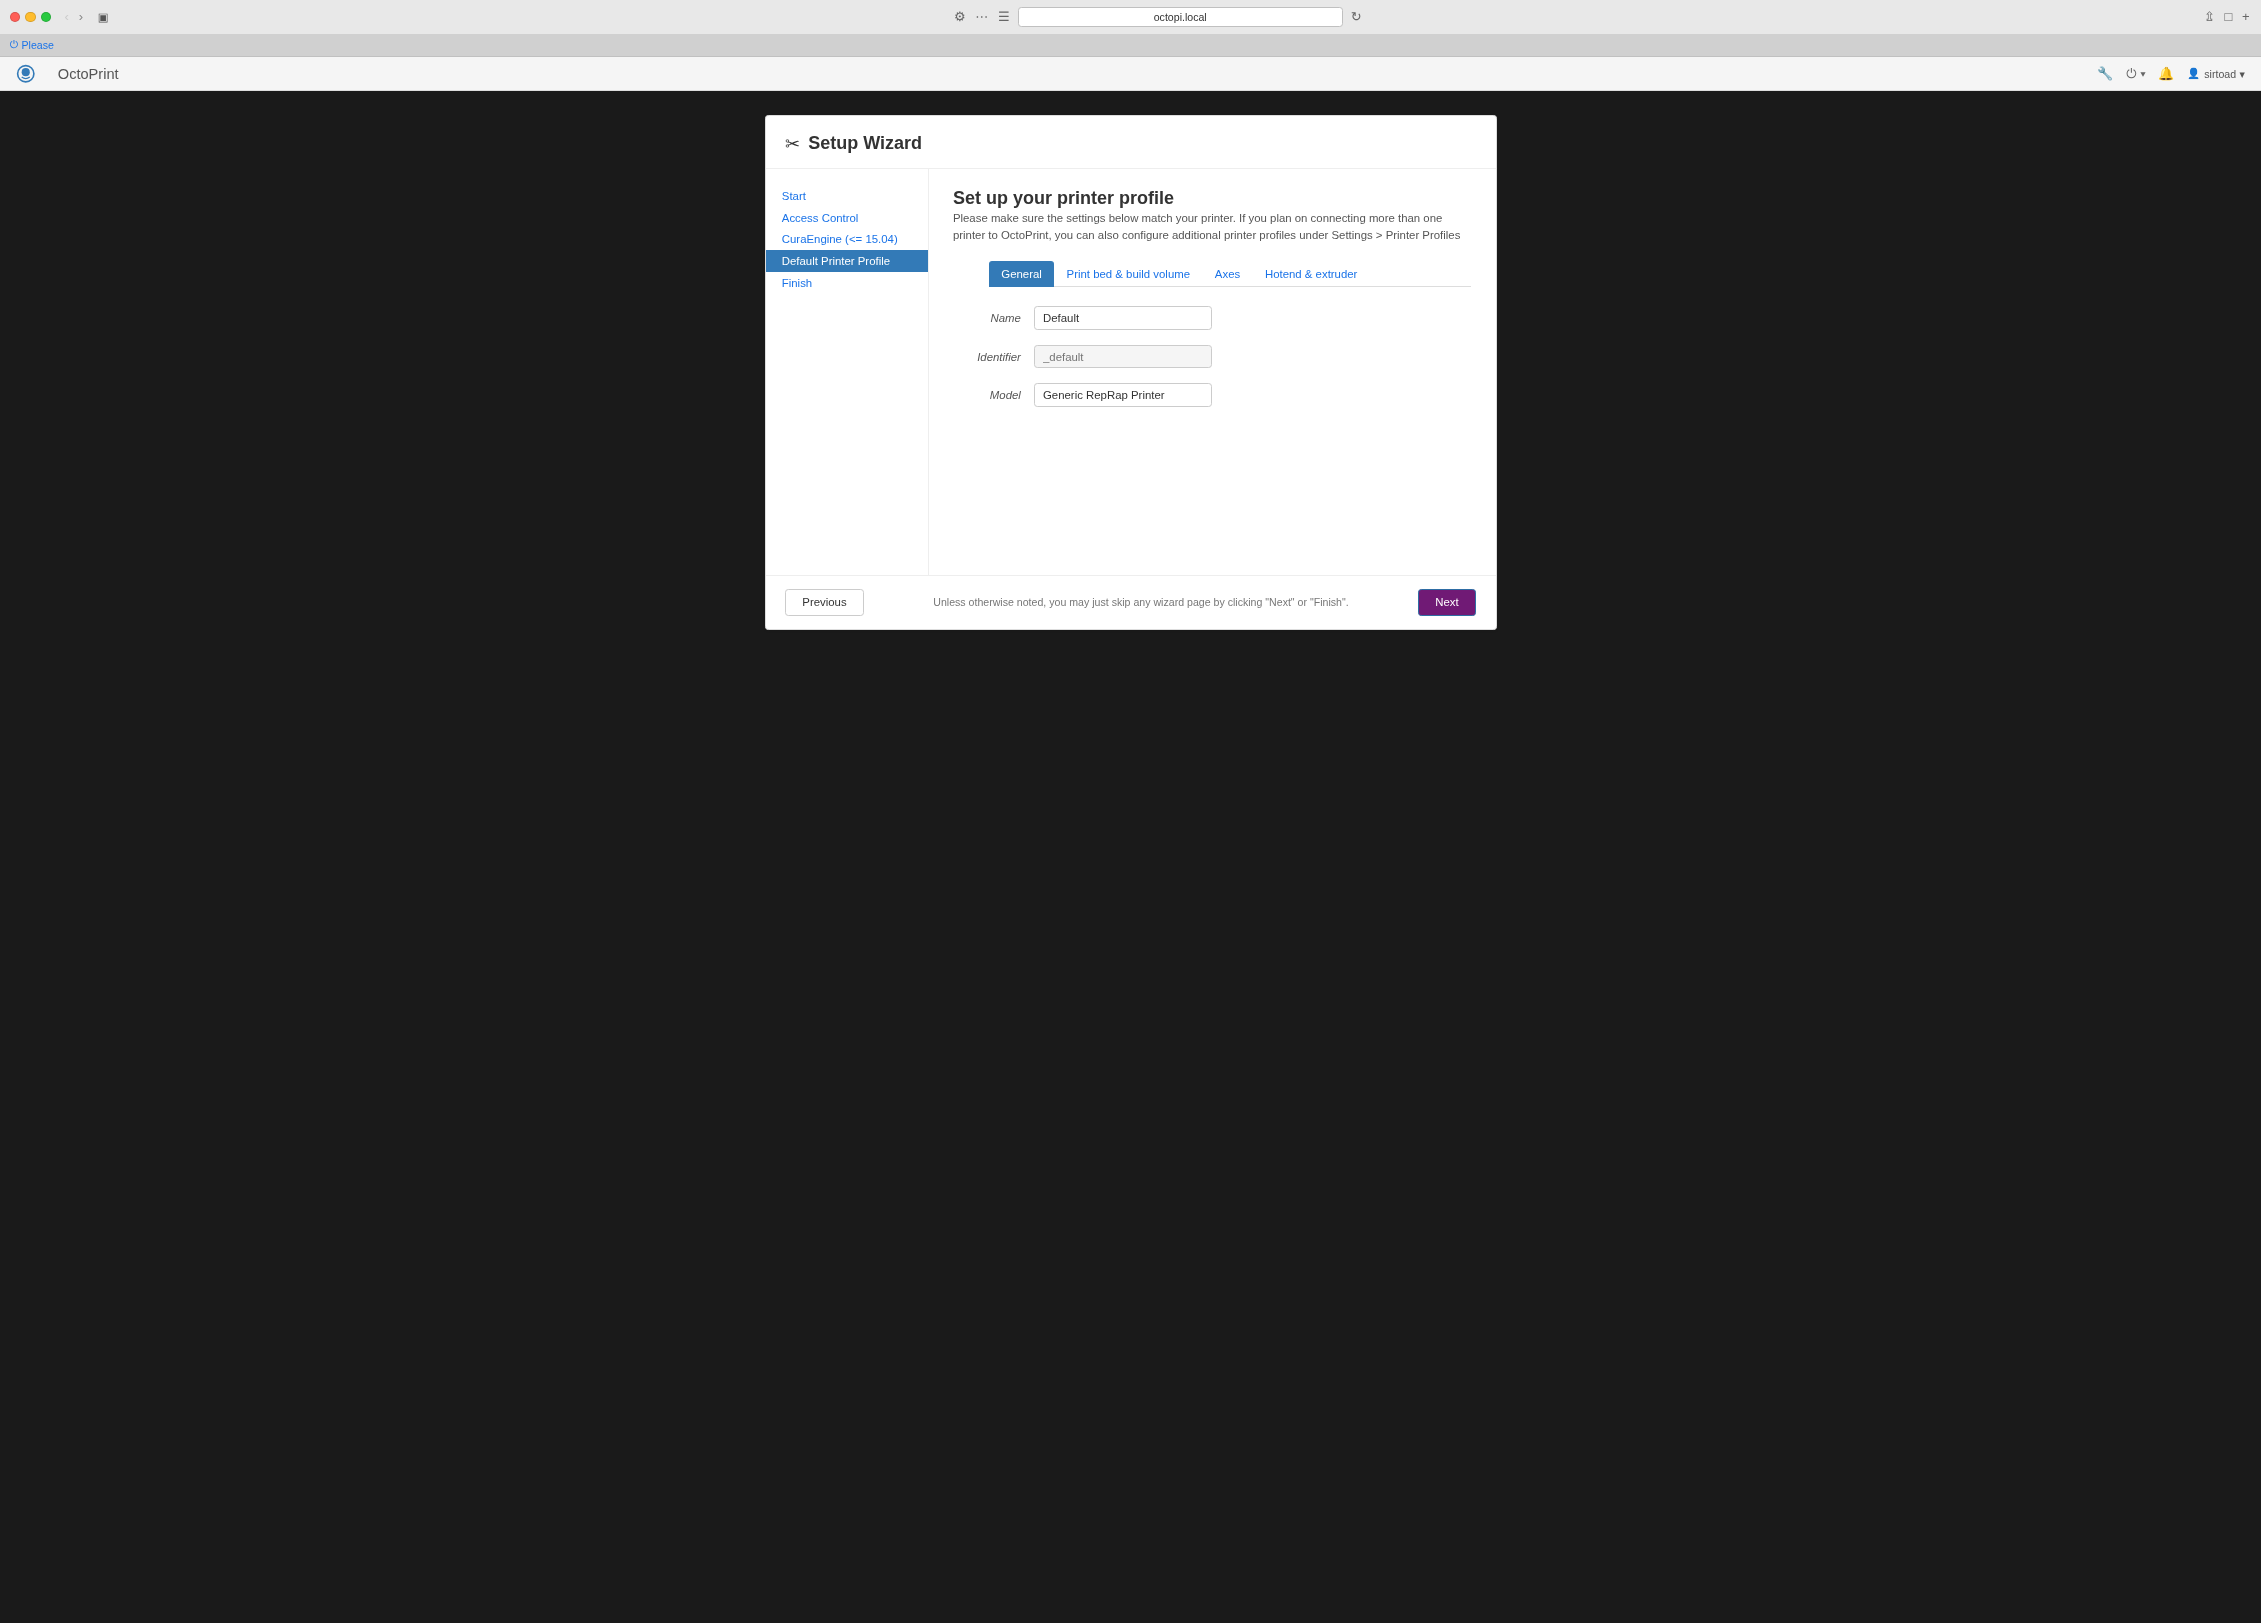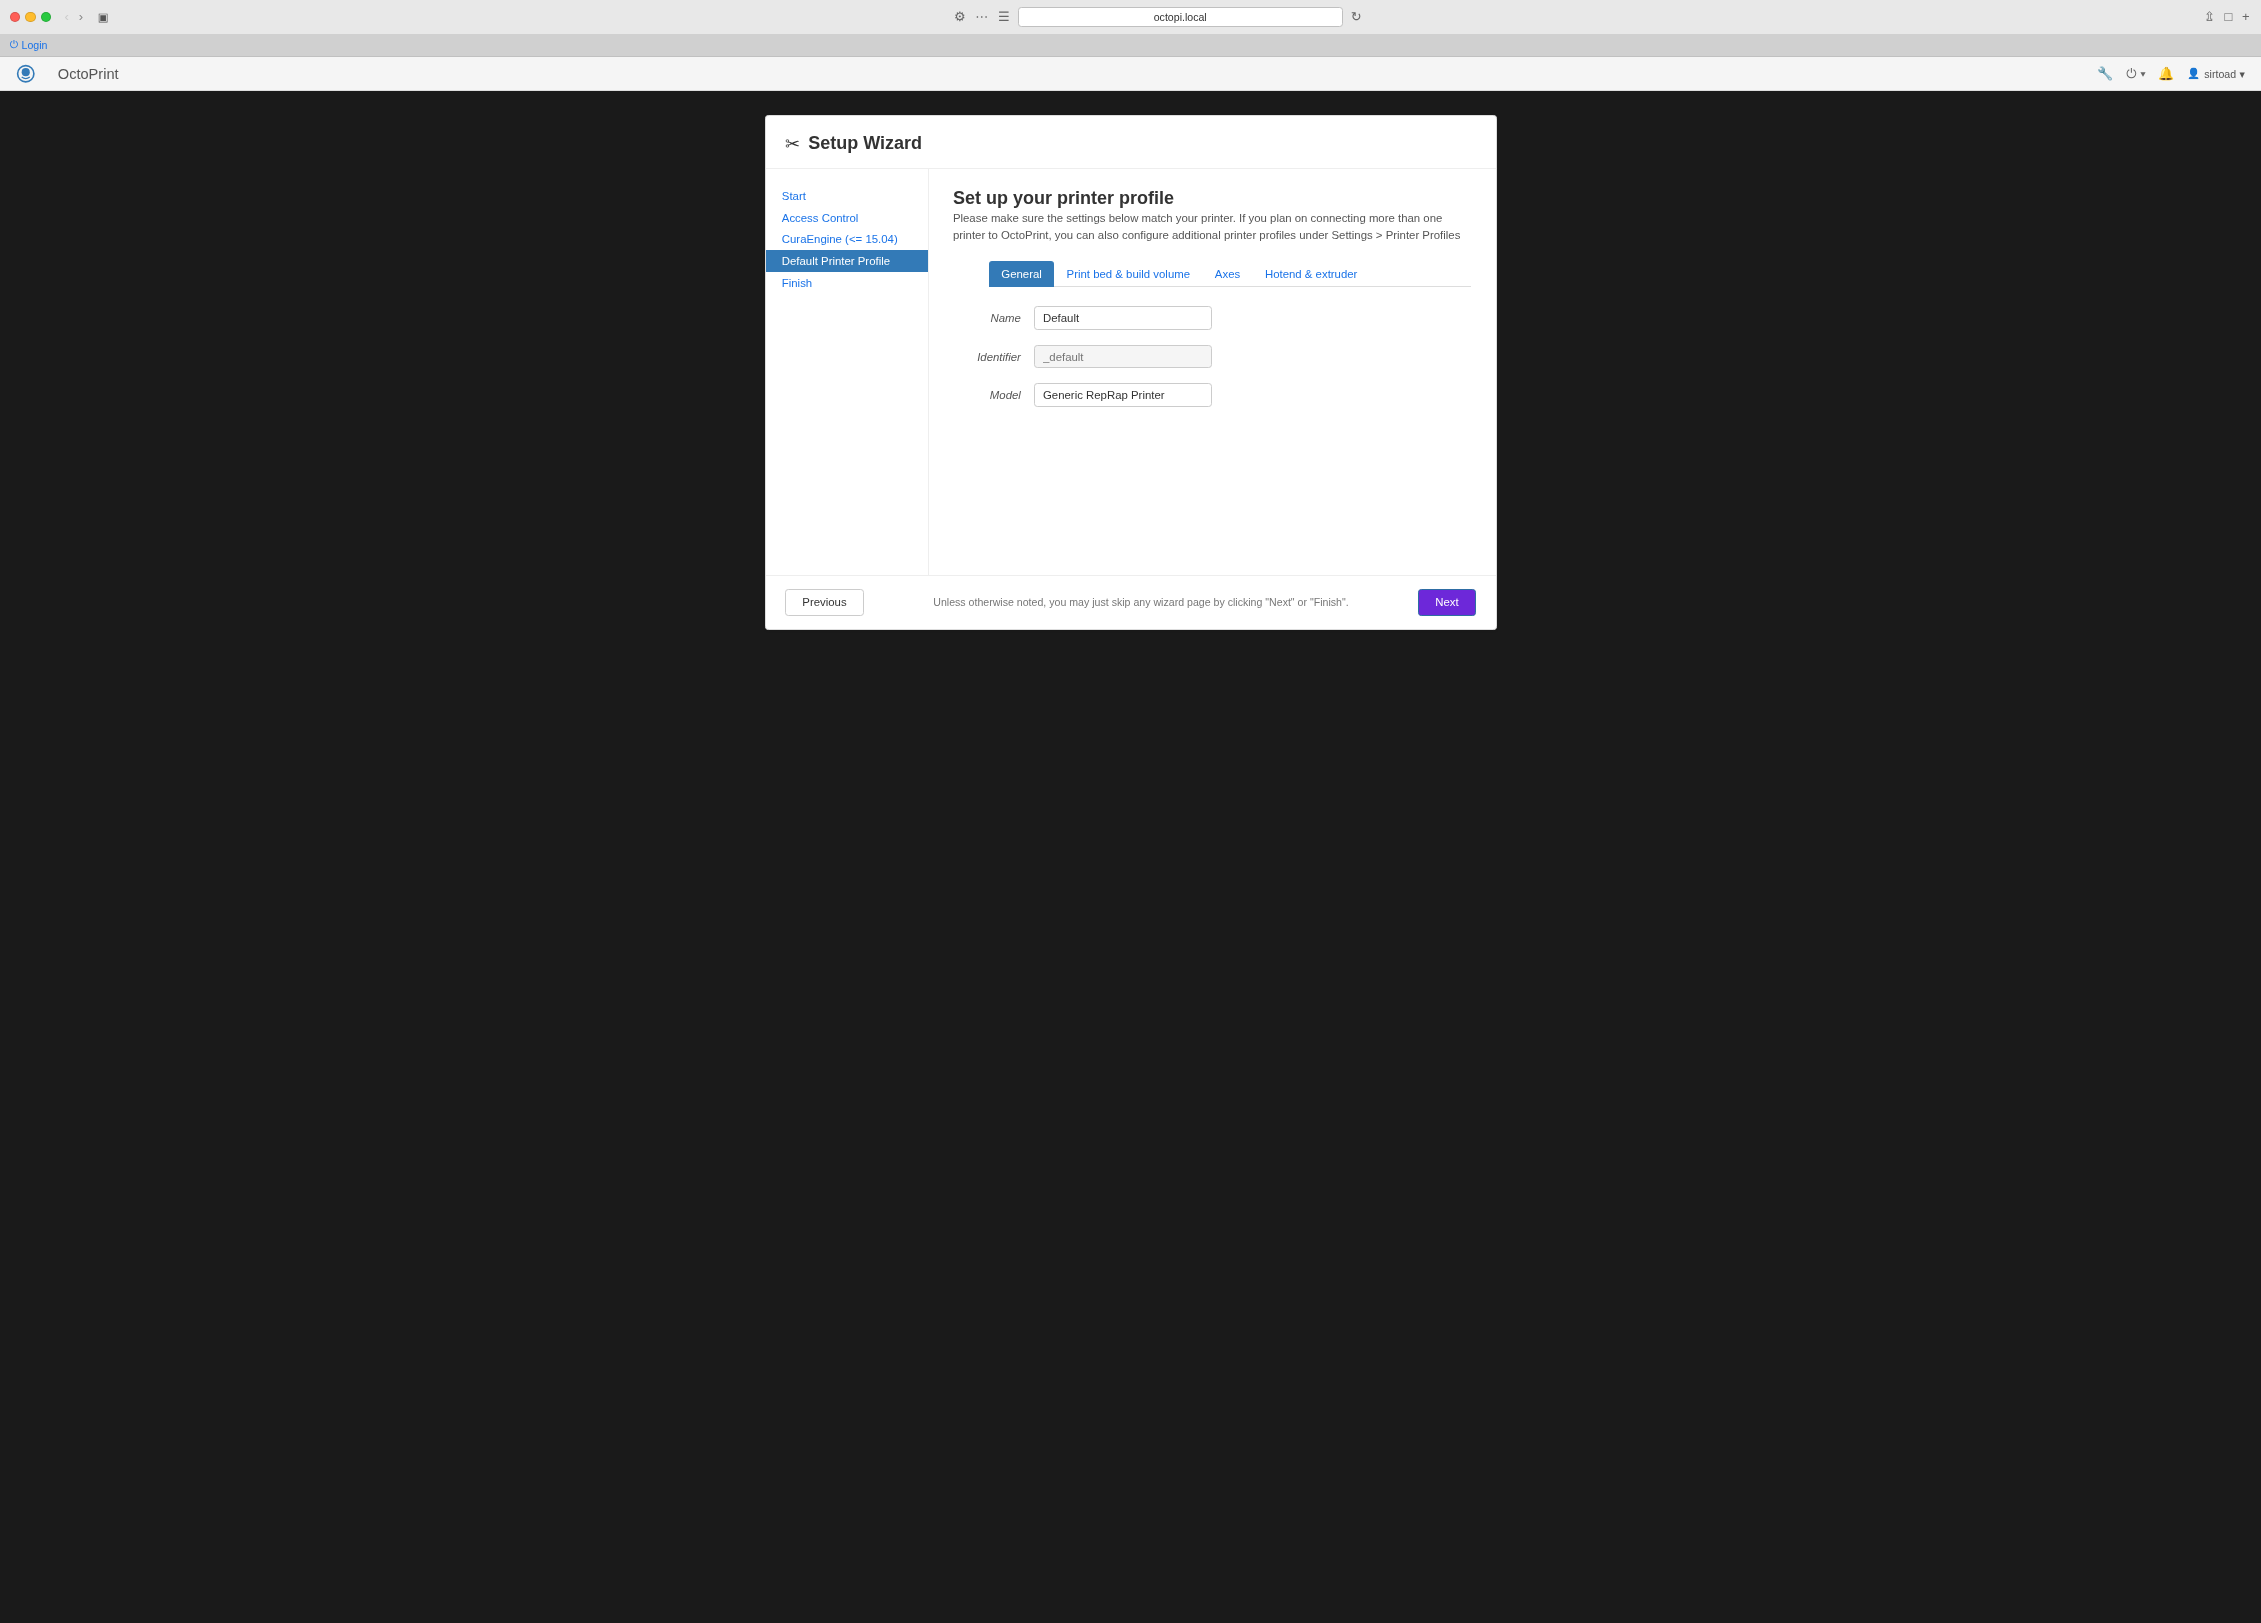--- a/index.html
+++ b/index.html
@@ -290,21 +290,21 @@
       font-size: 11.4px;
       cursor: pointer;
       border: 0.8px solid;
     }
     .btn-default {
       background: white;
       border-color: #ccc;
       color: #333;
     }
     .btn-primary {
-      background: #6d28d9;
+      background: #701a75;
       border-color: #2e6da4;
       color: white;
     }
   </style>
 </head>
 <body>
 
 <div class="browser-chrome">
   <div class="browser-toolbar">
     <div class="traffic-lights">
@@ -326,21 +326,21 @@
     </div>
     <div class="toolbar-icons">
       <button class="toolbar-icon-btn">⇫</button>
       <button class="toolbar-icon-btn">□</button>
       <button class="toolbar-icon-btn">+</button>
     </div>
   </div>
   <div class="browser-tab-bar">
     <a class="login-link">
       <span>⏻</span>
-      <span>Login</span>
+      <span>Please</span>
     </a>
   </div>
 </div>
 
 <div class="app-header">
   <div class="app-logo">
     <svg class="logo-icon" viewBox="0 0 24 24" fill="#337ab7">
       <circle cx="12" cy="12" r="10" fill="none" stroke="#337ab7" stroke-width="2"></circle>
       <circle cx="12" cy="10" r="5" fill="#337ab7"></circle>
       <path d="M7 16 Q12 20 17 16" stroke="#337ab7" stroke-width="1.5" fill="none"></path>

